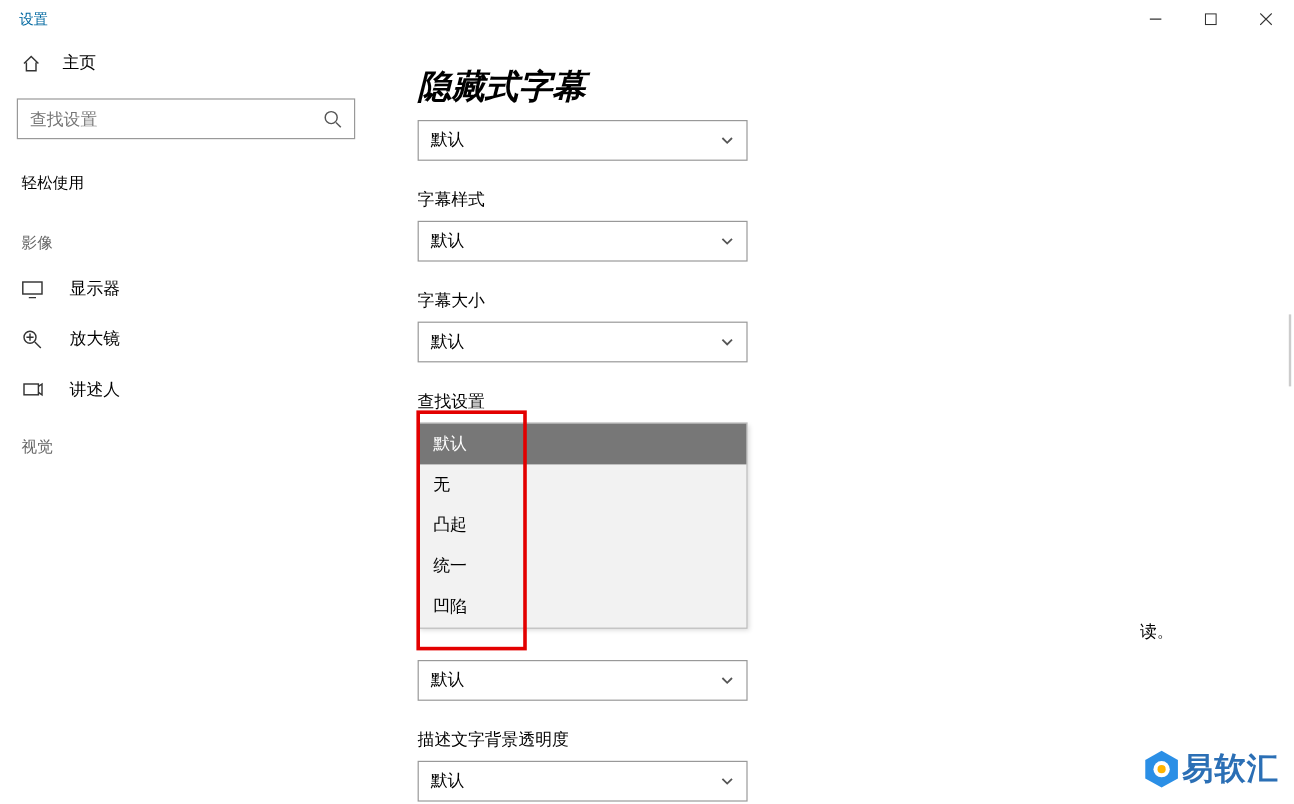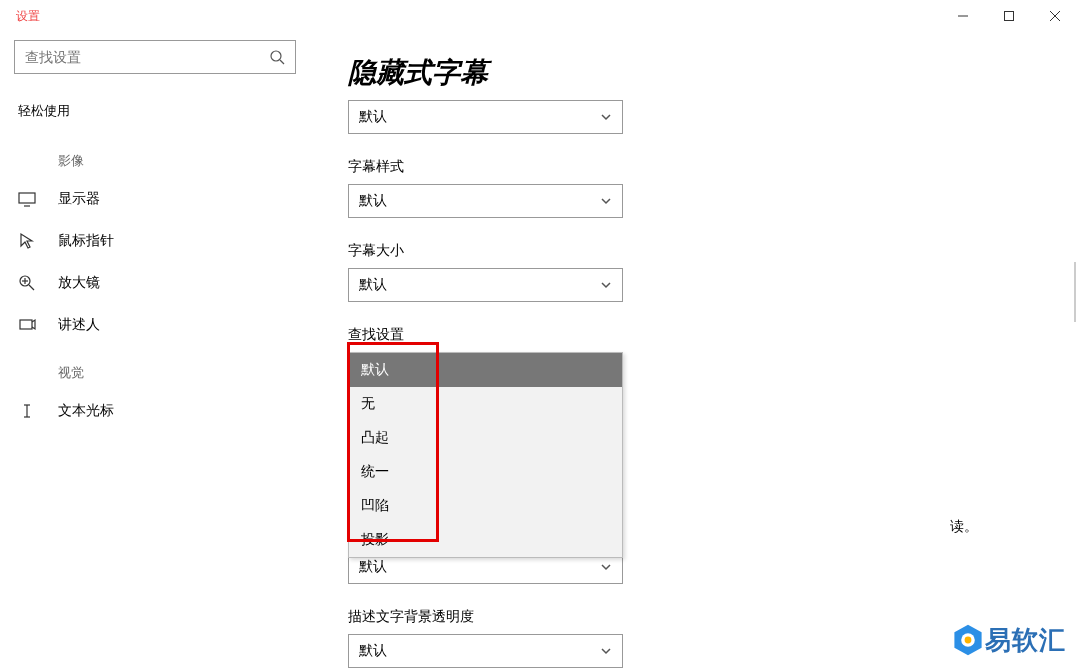--- a/index.html
+++ b/index.html
@@ -1,44 +1,44 @@
 <!DOCTYPE html>
 <html><head>
 <meta charset="utf-8">
 <style>
 * { margin: 0; padding: 0; box-sizing: border-box; font-family: "Microsoft YaHei", "Segoe UI", sans-serif; }
 body { width: 1078px; height: 670px; background: #fff; overflow: hidden; position: relative; }
-.titlebar { height: 32px; display: flex; align-items: center; padding-left: 16px; font-size: 12px; color: #ef4444; }
+.titlebar { height: 32px; display: flex; align-items: center; padding-left: 16px; font-size: 12px; color: #0369a1; }
 .window-controls { position: absolute; top: 0; right: 0; display: flex; }
 .wc-btn { width: 46px; height: 32px; display: flex; align-items: center; justify-content: center; cursor: pointer; }
 .wc-btn svg { width: 10px; height: 10px; stroke: #333; stroke-width: 1; fill: none; }
 .layout { display: flex; height: calc(100% - 32px); }
 .sidebar { width: 320px; padding: 0; overflow: hidden; }
 .home-row { display: flex; align-items: center; gap: 18px; padding: 12px 18px; font-size: 14px; cursor: pointer; }
 .home-row svg { width: 16px; height: 16px; fill: none; stroke: #333; stroke-width: 1.2; }
 .search-box { margin: 8px 24px 18px 14px; height: 34px; border: 1px solid #999; display: flex; align-items: center; padding: 0 10px; }
 .search-box input { border: none; outline: none; flex: 1; font-size: 14px; background: transparent; }
 .search-box svg { width: 16px; height: 16px; fill: none; stroke: #555; stroke-width: 1.2; }
 .group-title { font-size: 13px; font-weight: 400; padding: 10px 18px 14px 18px; }
-.section-label { font-size: 13px; color: #666; padding: 18px 18px 8px 18px; margin-left: 40px; }
+.section-label { font-size: 13px; color: #666; padding: 18px 18px 8px 18px; }
 .nav-item { display: flex; align-items: center; gap: 22px; padding: 12px 18px; font-size: 14px; cursor: pointer; }
 .nav-item svg { width: 18px; height: 18px; fill: none; stroke: #333; stroke-width: 1.2; }
 .content { flex: 1; padding: 22px 0 0 28px; position: relative; overflow: hidden; }
 .page-title { font-size: 28px; font-weight: 600; margin-bottom: 8px; font-style: italic; }
 .field-label { font-size: 14px; margin-top: 24px; margin-bottom: 8px; }
 .dropdown { width: 275px; height: 34px; border: 1px solid #999; display: flex; align-items: center; justify-content: space-between; padding: 0 10px; font-size: 14px; cursor: pointer; background: #fff; }
 .dropdown svg { width: 12px; height: 12px; fill: none; stroke: #555; stroke-width: 1.5; }
 .dropdown-open { position: relative; width: 275px; margin-top: 6px; }
 .dropdown-list { position: absolute; top: 0; left: 0; width: 275px; background: #f2f2f2; border: 1px solid #bbb; box-shadow: 2px 2px 4px rgba(0,0,0,0.15); z-index: 5; }
 .dropdown-option { padding: 8px 12px; font-size: 14px; cursor: pointer; }
 .dropdown-option.selected { background: #777; color: #fff; }
 .red-box { position: absolute; border: 3px solid #e30000; pointer-events: none; width: 92px; height: 200px; left: -1px; top: -10px; z-index: 10; }
 .trailing-text { position: absolute; left: 630px; top: 486px; font-size: 14px; }
 .scroll-hint { position: absolute; right: 2px; top: 230px; width: 2px; height: 60px; background: #ccc; }
-.watermark { position: absolute; bottom: 12px; right: 12px; display: flex; align-items: flex-start; gap: 0; }
+.watermark { position: absolute; bottom: 12px; right: 12px; display: flex; align-items: flex-end; gap: 0; }
 .wm-icon { width: 34px; height: 34px; }
 .wm-text { font-size: 26px; font-weight: 700; color: #2b6fb5; letter-spacing: 1px; }
 .below-list-spacer { height: 198px; }
 </style>
 </head>
 <body>
 
 <div class="titlebar">
   <span>设置</span>
 </div>
@@ -56,71 +56,63 @@
   <div class="wc-btn">
       <svg viewBox="0 0 10 10">
         <line x1="0" y1="0" x2="10" y2="10"></line>
         <line x1="10" y1="0" x2="0" y2="10"></line>
       </svg>
     </div>
 </div>
 
 <div class="layout">
   <div class="sidebar">
+    <div class="home-row">
+      <svg viewBox="0 0 16 16">
+          <path d="M2 8 L8 2 L14 8 M4 7 V14 H12 V7"></path>
+        </svg>
+      <span>主页</span>
+    </div>
     <div class="search-box">
       <input placeholder="查找设置" style="">
       <svg viewBox="0 0 16 16">
           <circle cx="7" cy="7" r="5"></circle>
           <line x1="11" y1="11" x2="15" y2="15"></line>
         </svg>
     </div>
     <div class="group-title">轻松使用</div>
 
     <div class="section-label">影像</div>
 
     <div class="nav-item">
       <svg viewBox="0 0 18 18">
           <rect x="1" y="3" width="16" height="10"></rect>
           <line x1="6" y1="16" x2="12" y2="16"></line>
         </svg>
       <span>显示器</span>
     </div>
     <div class="nav-item">
       <svg viewBox="0 0 18 18">
-          <path d="M3 2 L3 14 L7 10 L10 16 L12 15 L9 9 L14 9 Z"></path>
-        </svg>
-      <span>鼠标指针</span>
-    </div>
-    <div class="nav-item">
-      <svg viewBox="0 0 18 18">
           <circle cx="7" cy="7" r="5"></circle>
           <line x1="11" y1="11" x2="16" y2="16"></line>
           <line x1="7" y1="4" x2="7" y2="10"></line>
           <line x1="4" y1="7" x2="10" y2="7"></line>
         </svg>
       <span>放大镜</span>
     </div>
     <div class="nav-item">
       <svg viewBox="0 0 18 18">
           <rect x="2" y="4" width="12" height="9"></rect>
           <path d="M14 6 L17 4 L17 13 L14 11"></path>
         </svg>
       <span>讲述人</span>
     </div>
 
     <div class="section-label">视觉</div>
 
-    <div class="nav-item">
-      <svg viewBox="0 0 18 18">
-          <line x1="9" y1="3" x2="9" y2="15"></line>
-          <line x1="6" y1="3" x2="12" y2="3"></line>
-          <line x1="6" y1="15" x2="12" y2="15"></line>
-        </svg>
-      <span>文本光标</span>
-    </div>
   </div>
 
   <div class="content">
     <div class="page-title">隐藏式字幕</div>
 
     <div class="dropdown">
       <span>默认</span>
       <svg viewBox="0 0 12 12">
           <polyline points="2,4 6,8 10,4"></polyline>
         </svg>
@@ -143,21 +135,20 @@
     </div>
 
     <div class="field-label">查找设置</div>
     <div class="dropdown-open">
       <div class="dropdown-list">
         <div class="dropdown-option selected">默认</div>
         <div class="dropdown-option">无</div>
         <div class="dropdown-option">凸起</div>
         <div class="dropdown-option">统一</div>
         <div class="dropdown-option">凹陷</div>
-        <div class="dropdown-option">投影</div>
       </div>
       <div class="red-box"></div>
     </div>
     <div class="below-list-spacer"></div>
 
     <div class="dropdown">
       <span>默认</span>
       <svg viewBox="0 0 12 12">
           <polyline points="2,4 6,8 10,4"></polyline>
         </svg>

